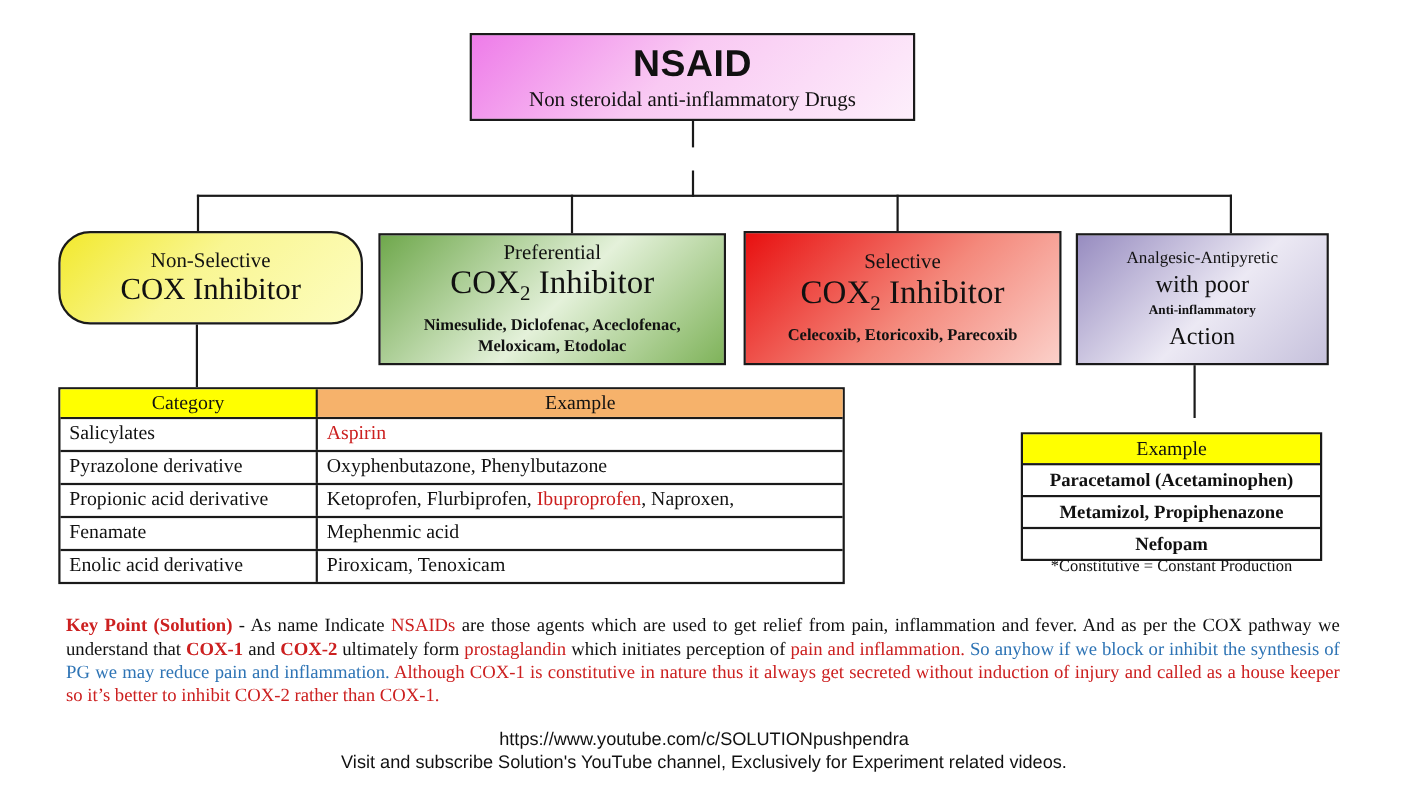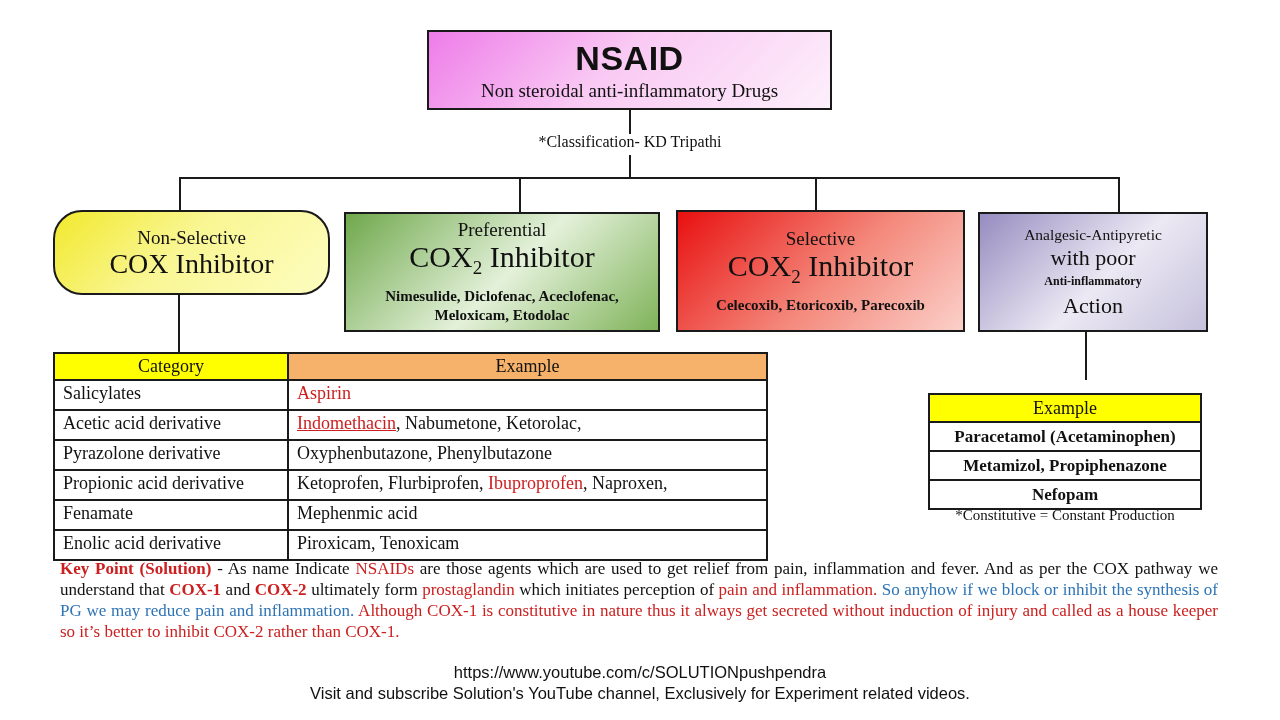--- a/index.html
+++ b/index.html
@@ -74,21 +74,20 @@
 <body>
 
 <div class="canvas">
 
   <div class="node root-box">
     <div class="root-title">NSAID</div>
     <div class="root-sub">Non steroidal anti-inflammatory Drugs</div>
   </div>
 
   <div class="line" style="left:629px;top:110px;width:2px;height:24px;"></div>
-  <div class="abs classification">*Classification- KD Tripathi</div>
   <div class="line" style="left:629px;top:155px;width:2px;height:24px;"></div>
   <div class="line" style="left:179px;top:177px;width:941px;height:2px;"></div>
   <div class="line" style="left:179px;top:177px;width:2px;height:33px;"></div>
   <div class="line" style="left:519px;top:177px;width:2px;height:35px;"></div>
   <div class="line" style="left:815px;top:177px;width:2px;height:33px;"></div>
   <div class="line" style="left:1118px;top:177px;width:2px;height:35px;"></div>
 
   <div class="node box-yellow">
     <div class="b-line1">Non-Selective</div>
     <div class="b-line2">COX Inhibitor</div>
@@ -120,24 +119,20 @@
   <div class="abs cat-table">
     <div class="t-row">
       <div class="c-cat t-head">Category</div>
       <div class="c-ex t-head">Example</div>
     </div>
     <div class="t-row">
       <div class="c-cat t-data">Salicylates</div>
       <div class="c-ex t-data"><span></span><span class="red-t">Aspirin</span><span></span></div>
     </div>
     <div class="t-row">
-      <div class="c-cat t-data">Acetic acid derivative</div>
-      <div class="c-ex t-data"><span></span><span class="red-t underline">Indomethacin</span><span>, Nabumetone, Ketorolac,</span></div>
-    </div>
-    <div class="t-row">
       <div class="c-cat t-data">Pyrazolone derivative</div>
       <div class="c-ex t-data"><span>Oxyphenbutazone,  Phenylbutazone</span><span class="red-t"></span><span></span></div>
     </div>
     <div class="t-row">
       <div class="c-cat t-data">Propionic acid derivative</div>
       <div class="c-ex t-data"><span>Ketoprofen, Flurbiprofen,  </span><span class="red-t">Ibuproprofen</span><span>, Naproxen,</span></div>
     </div>
     <div class="t-row">
       <div class="c-cat t-data">Fenamate</div>
       <div class="c-ex t-data"><span>Mephenmic acid</span><span class="red-t"></span><span></span></div>

